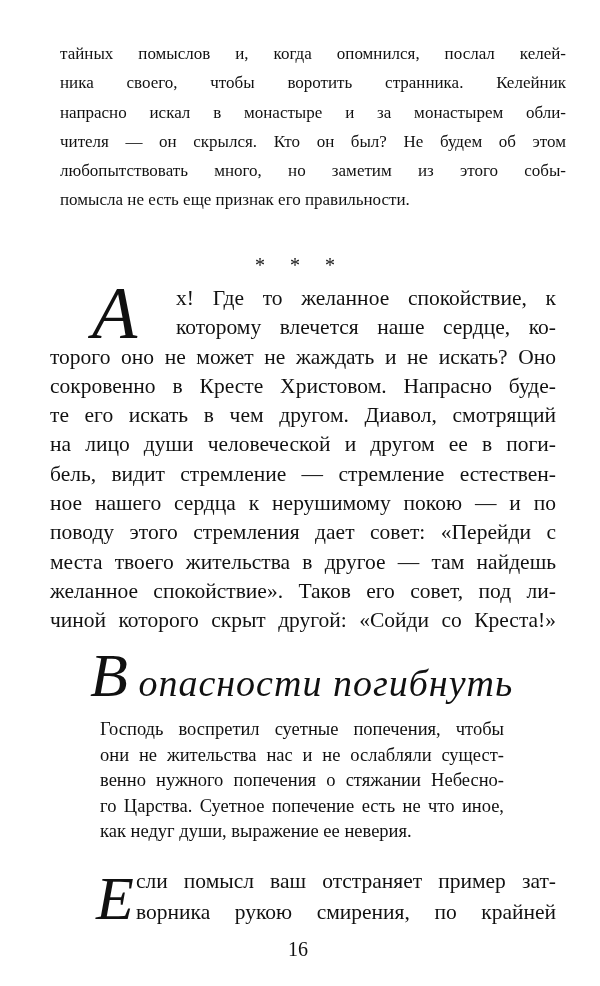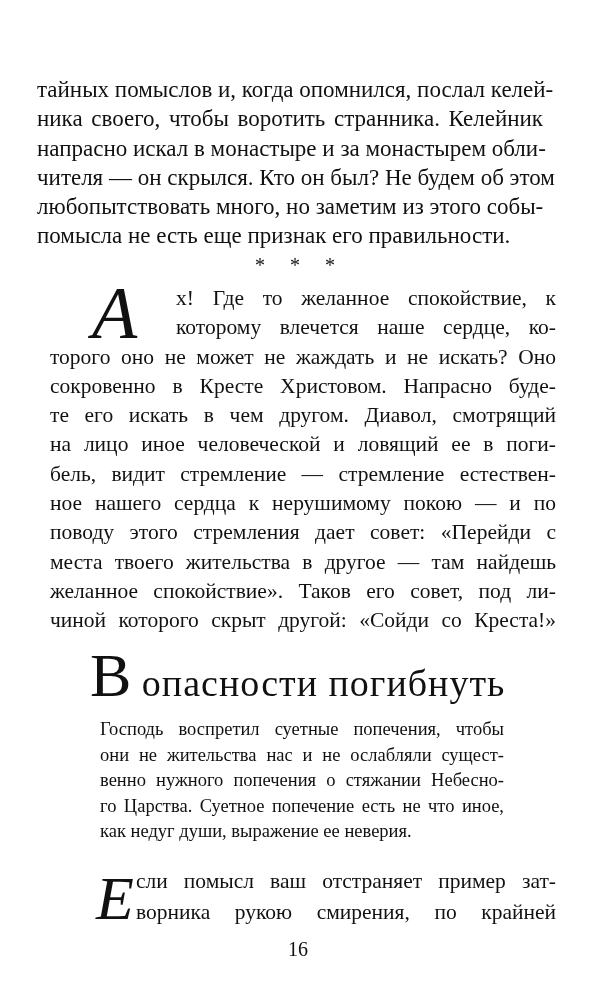--- a/index.html
+++ b/index.html
@@ -1,30 +1,30 @@
 <!DOCTYPE html>
 <html><head>
 <meta charset="utf-8">
 <style>
   html, body { margin: 0; padding: 0; background: #ffffff; }
   body { width: 600px; height: 986px; position: relative; overflow: hidden; color: #111; }
   .serif { font-family: "Liberation Serif", "DejaVu Serif", serif; }
   .page { position: absolute; left: 0; top: 0; width: 600px; height: 986px; }
 
-  .para-top { position: absolute; left: 37px; width: 506px; top: 39px; font-size: 23px; line-height: 29.3px; margin-top: 36px; }
+  .para-top { position: absolute; left: 60px; width: 506px; top: 39px; font-size: 17px; line-height: 29.3px; }
   .line { display: block; white-space: nowrap; text-align: justify; text-align-last: justify; }
   .line.last { text-align-last: left; }
 
   .stars { position: absolute; left: 0; width: 600px; top: 254px; text-align: center; font-size: 20px; letter-spacing: 10px; }
 
   .para-ah { position: absolute; left: 50px; width: 506px; top: 284px; font-size: 21.5px; line-height: 29.3px; }
   .dropcap-a { position: absolute; left: 42px; top: -6px; width: 110px; height: 70px; font-family: "Liberation Serif", "DejaVu Serif", serif; font-style: italic; font-size: 74px; line-height: 70px; }
   .indent { padding-left: 126px; }
 
-  .heading { position: absolute; left: 90px; top: 640px; width: 430px; height: 80px; font-family: "Liberation Serif", "DejaVu Serif", serif; white-space: nowrap; }
+  .heading { position: absolute; left: 90px; top: 640px; width: 430px; height: 80px; font-family: "Liberation Serif", "DejaVu Serif", serif; font-style: italic; white-space: nowrap; }
   .heading .cap { font-size: 62px; line-height: 70px; vertical-align: baseline; }
   .heading .rest { font-size: 38px; letter-spacing: 1px; }
 
   .para-small { position: absolute; left: 100px; width: 404px; top: 717px; font-size: 18.5px; line-height: 25.5px; }
 
   .para-esli { position: absolute; left: 100px; width: 456px; top: 866px; font-size: 21.5px; line-height: 31px; }
   .dropcap-e { position: absolute; left: -4px; top: 2px; width: 50px; height: 64px; font-family: "Liberation Serif", "DejaVu Serif", serif; font-style: italic; font-size: 62px; line-height: 60px; }
   .indent-e { padding-left: 36px; }
 
   .page-number { position: absolute; left: 0; width: 596px; top: 938px; text-align: center; font-size: 20px; }
@@ -45,21 +45,21 @@
 
   <div class="stars">* * *</div>
 
   <div class="para-ah">
     <span class="dropcap-a">А</span>
     <span class="line indent">х! Где то желанное спокойствие, к</span>
     <span class="line indent">которому влечется наше сердце, ко-</span>
     <span class="line">торого оно не может не жаждать и не искать? Оно</span>
     <span class="line">сокровенно в Кресте Христовом. Напрасно буде-</span>
     <span class="line">те его искать в чем другом. Диавол, смотрящий</span>
-    <span class="line">на лицо иное человеческой и ловящий ее в поги-</span>
+    <span class="line">на лицо души человеческой и другом ее в поги-</span>
     <span class="line">бель, видит стремление — стремление естествен-</span>
     <span class="line">ное нашего сердца к нерушимому покою — и по</span>
     <span class="line">поводу этого стремления дает совет: «Перейди с</span>
     <span class="line">места твоего жительства в другое — там найдешь</span>
     <span class="line">желанное спокойствие». Таков его совет, под ли-</span>
     <span class="line">чиной которого скрыт другой: «Сойди со Креста!»</span>
   </div>
 
   <div class="heading">
     <span class="cap">В</span><span class="rest"> опасности погибнуть</span>

